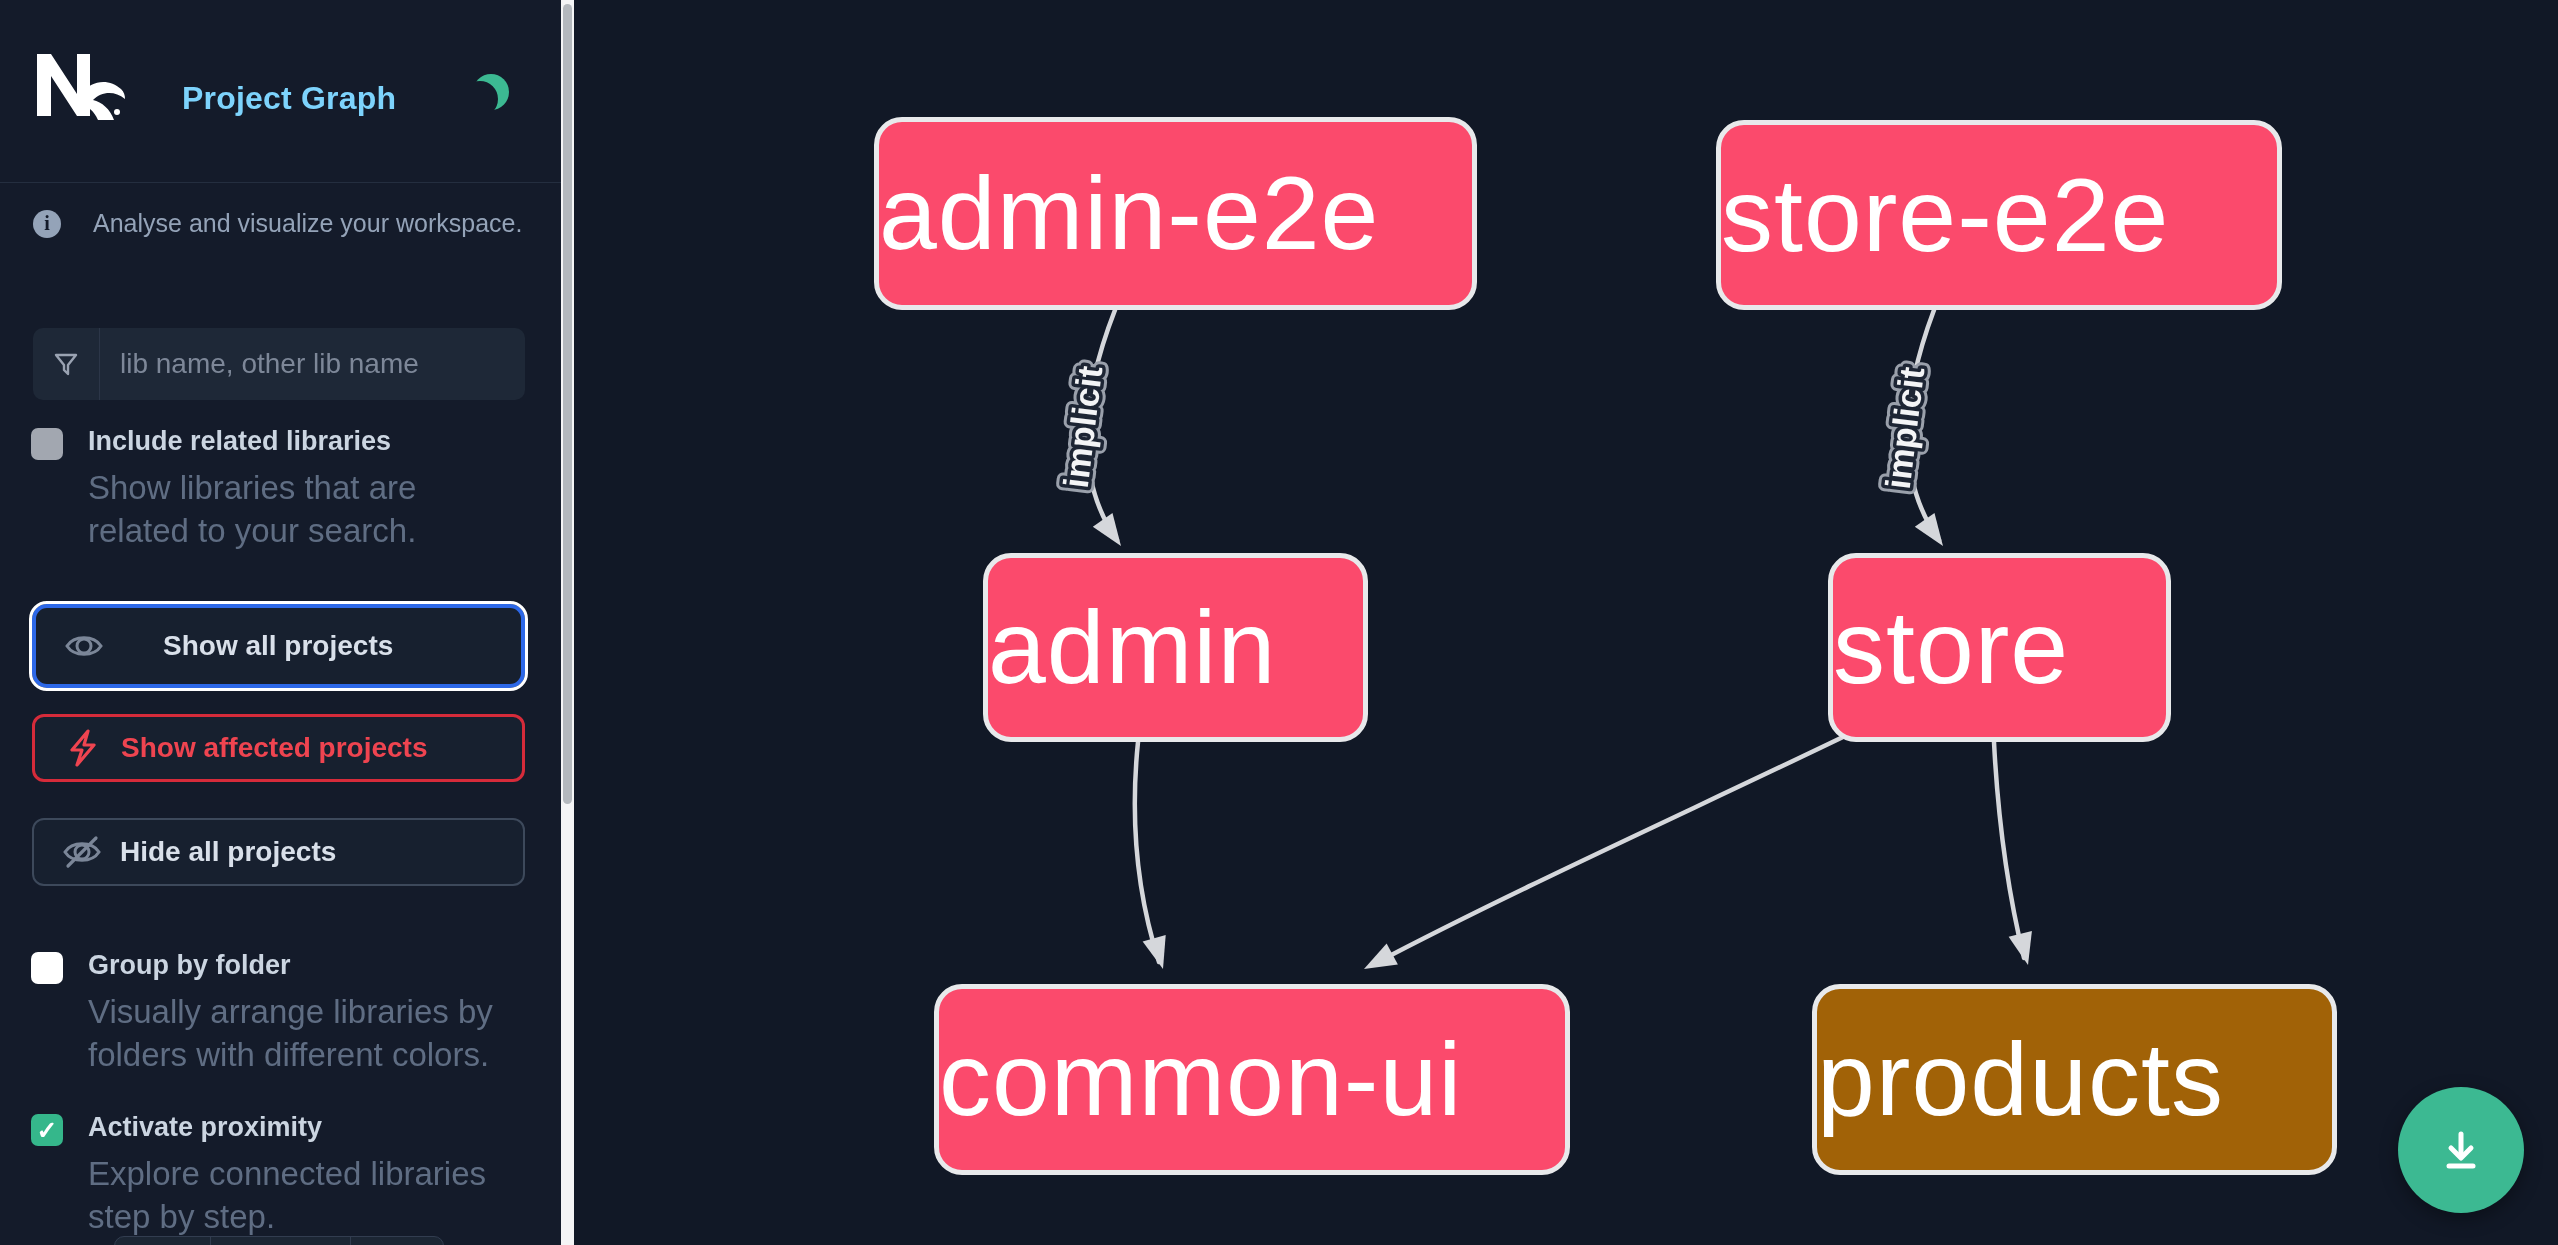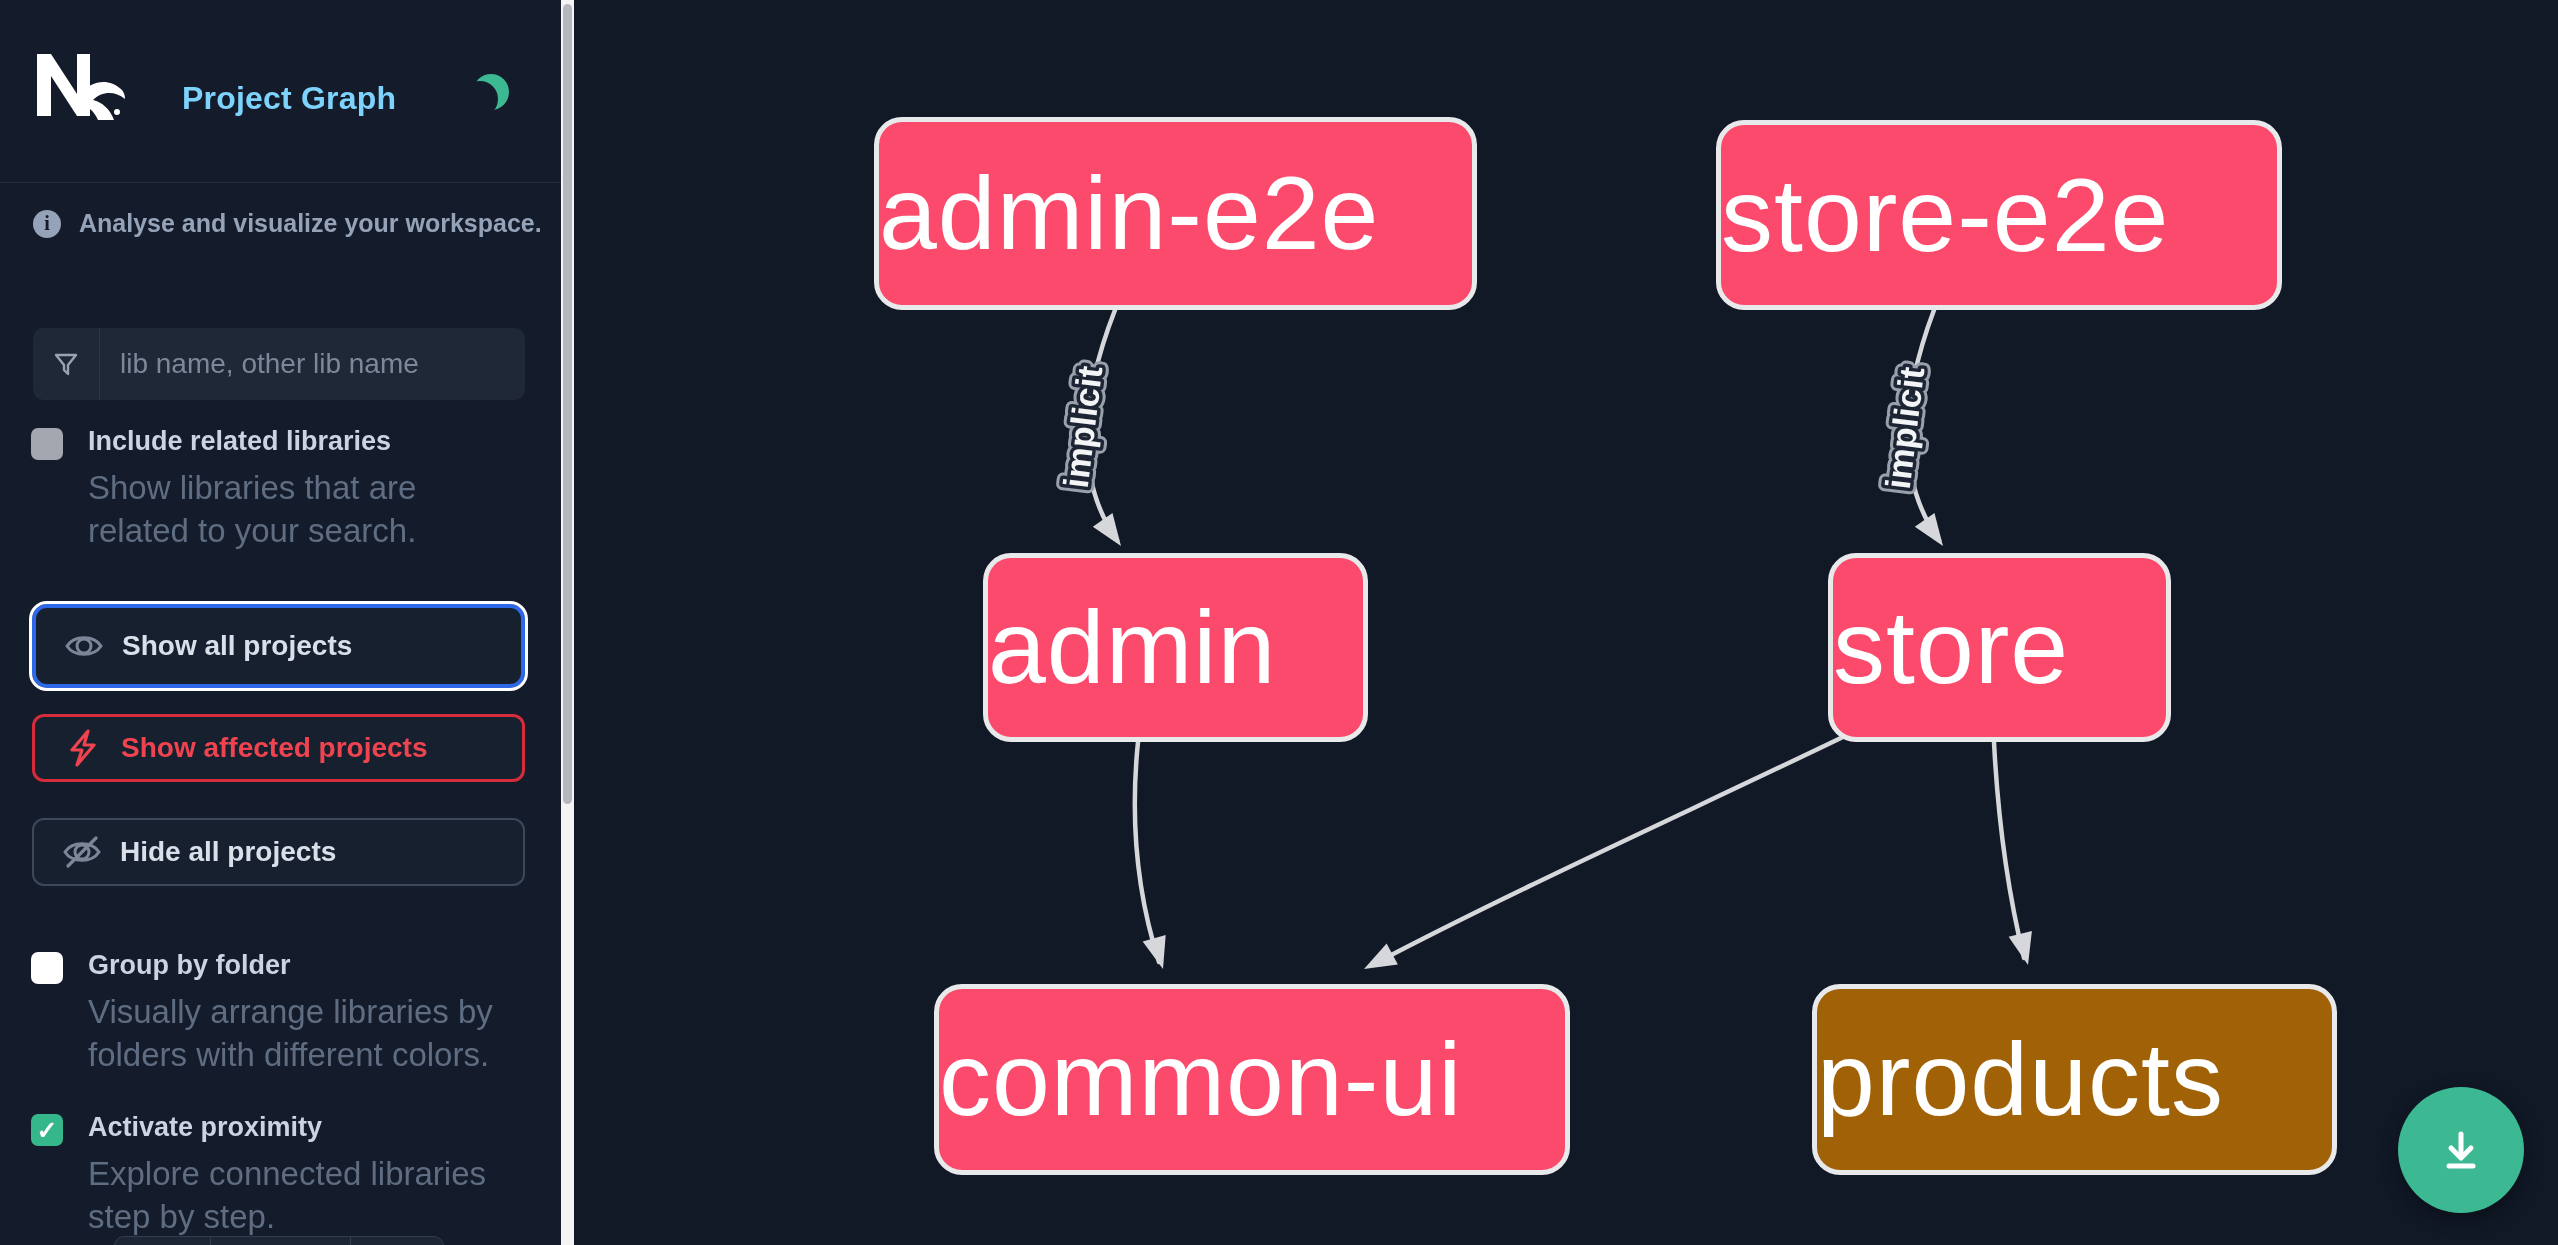--- a/index.html
+++ b/index.html
@@ -12,21 +12,21 @@
   .nx-logo{position:absolute;left:29px;top:50px;width:100px;height:70px;}
   .sb-title{position:absolute;left:182px;top:80px;font-size:32px;font-weight:700;color:#7dd3fc;letter-spacing:.2px;}
   .moon{position:absolute;left:473px;top:74px;width:36px;height:36px;border-radius:50%;
         box-shadow:inset -11px 7px 0 0 #3cb992;cursor:pointer;}
   .sb-divider{position:absolute;left:0;top:182px;width:561px;height:1px;background:#242e3f;}
 
   .info-row{position:absolute;left:33px;top:209px;display:flex;align-items:center;}
   .info-icon{width:28px;height:28px;border-radius:50%;background:#94a3b8;color:#141b2a;
              display:flex;align-items:center;justify-content:center;
              font-size:20px;font-weight:800;font-family:"Liberation Serif",serif;}
-  .info-text{margin-left:18px;font-size:25px;font-weight:700;color:#94a3b8;}
+  .info-text{margin-left:32px;font-size:25px;font-weight:400;color:#94a3b8;}
 
   .search-box{position:absolute;left:33px;top:328px;width:492px;height:72px;background:#1e2837;
               border-radius:10px;display:flex;align-items:stretch;}
   .search-icon-zone{width:66px;display:flex;align-items:center;justify-content:center;
                     border-right:1px solid #2c3648;}
   .search-input{flex:1;background:transparent;border:none;outline:none;color:#22c55e;
                 font-size:28px;padding:0 20px;font-family:"Liberation Sans",sans-serif;}
   .search-input::placeholder{color:#7d8798;}
 
   .opt{position:absolute;left:28px;width:505px;}
@@ -35,21 +35,21 @@
   .cb-white{background:#ffffff;}
   .cb-green{background:#35b78b;color:#fff;display:flex;align-items:center;justify-content:center;
             font-size:25px;font-weight:800;}
   .opt-label{position:absolute;left:60px;top:0;font-size:27px;font-weight:700;color:#cbd5e1;}
   .opt-desc{position:absolute;left:60px;top:40px;width:432px;font-size:33px;line-height:43px;color:#5f6d83;}
 
   .sb-btn{position:absolute;left:32px;width:493px;height:68px;border-radius:12px;background:#17202f;
           display:flex;align-items:center;cursor:pointer;box-sizing:border-box;}
   .btn-icon{margin-left:28px;width:40px;display:flex;align-items:center;justify-content:center;}
   .btn-label{margin-left:18px;font-size:28px;font-weight:700;color:#d9e0ea;}
-  .btn-primary{top:604px;height:84px;border:4px solid #2d68e8;outline:3px solid #ffffff;border-radius:15px;}
+  .btn-primary{top:604px;height:84px;border:4px solid #2d68e8;outline:3px solid #ffffff;border-radius:15px;gap:41px;}
   .btn-affected{top:714px;border:3px solid #d62b3a;}
   .btn-affected .btn-label{color:#ef4450;}
   .btn-ghost{top:818px;border:2px solid #3d495b;}
 
   .seg-sliver{position:absolute;left:114px;top:1236px;width:330px;height:12px;background:#1c2634;
               border:1px solid #323d50;border-radius:10px 10px 0 0;box-sizing:border-box;}
   .seg-div{position:absolute;top:0;width:1px;height:12px;background:#323d50;}
 
   
   .sb-scroll-track{position:absolute;left:561px;top:0;width:13px;height:1245px;background:#f4f4f5;}

